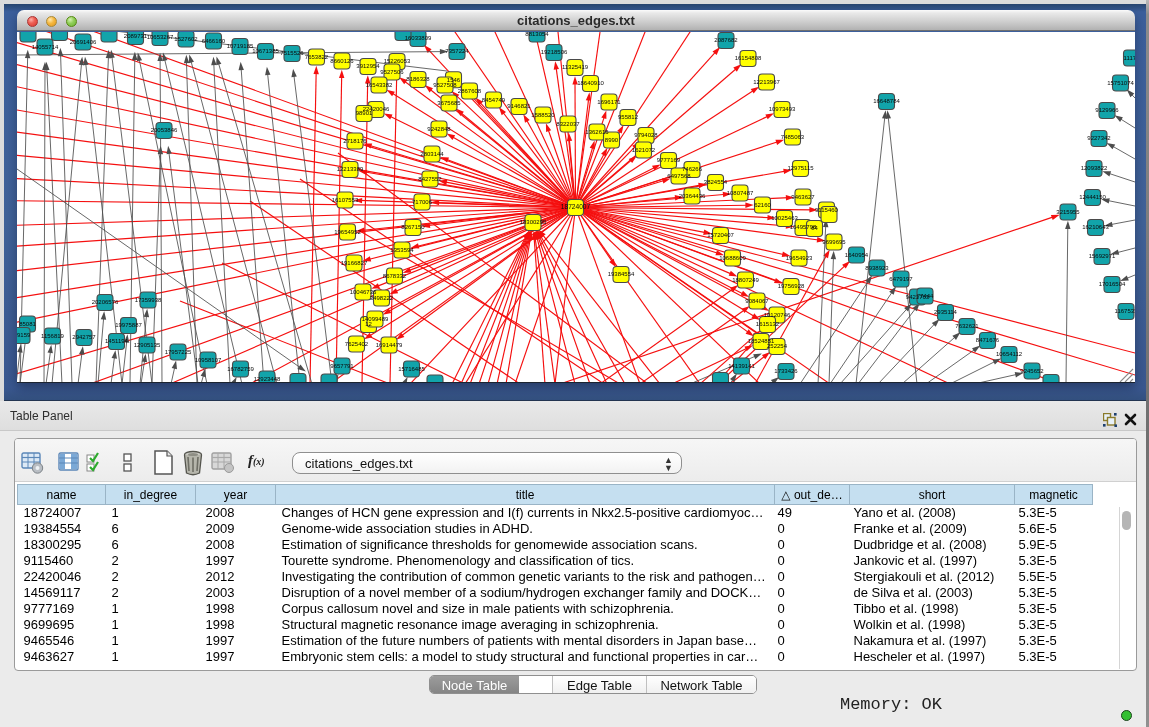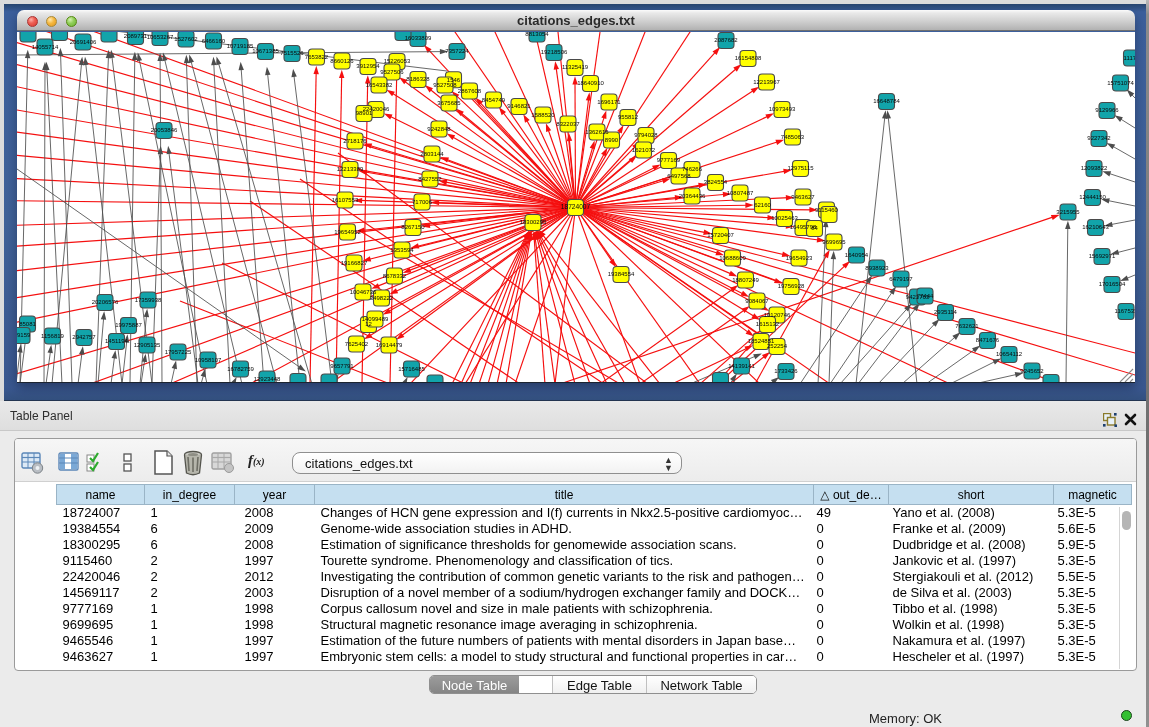--- a/index.html
+++ b/index.html
@@ -30,32 +30,32 @@
 #tpfloat { position:absolute; left:1103px; top:12px; }
 
 #tcontainer { position:absolute; left:14px; top:37px; width:1123px; height:233px;
   background:#fff; border:1px solid #9a9a9a; border-radius:4px; }
 #toolbar { position:absolute; left:0; top:0; width:1121px; height:43px;
   background:linear-gradient(180deg,#f6f6f6,#ececec); border-bottom:1px solid #d0d0d0; border-radius:3px 3px 0 0; }
 #combo { position:absolute; left:277px; top:13px; width:390px; height:22px; background:linear-gradient(180deg,#ffffff,#f2f2f2);
   border:1px solid #8f8f8f; border-radius:8px; }
 #combo .ct { position:absolute; left:12px; top:3px; font-size:13px; color:#111; }
 #combo .ar { position:absolute; right:8px; top:3px; font-size:9px; color:#333; line-height:8px; text-align:center; }
-table.grid { position:absolute; left:2px; top:45px; border-collapse:collapse; table-layout:fixed; font-size:13px; color:#000;margin-left:39px; }
+table.grid { position:absolute; left:2px; top:45px; border-collapse:collapse; table-layout:fixed; font-size:13px; color:#000; }
 table.grid th { background:#c5dff0; border:1px solid #9ab4c6; font-weight:normal; height:20px; font-size:12px; padding:0; }
 table.grid td { height:16px; padding:0; white-space:nowrap; overflow:hidden; border:none; }
 #vscroll { position:absolute; left:1104px; top:68px; width:14px; height:162px; border-left:1px solid #d5d5d5; }
 #vthumb { position:absolute; left:2px; top:4px; width:9px; height:19px; background:#b5b5b5; border-radius:5px; }
 #tabs { position:absolute; left:429px; top:274px; height:19px; display:flex; font-size:13px;
   border:1px solid #8f8f8f; border-radius:5px; overflow:hidden; background:#fff; }
 #tabs .seg { height:19px; display:flex; align-items:center; justify-content:center; }
 #tabs .s1 { width:89px; } #tabs .s2 { width:94px;margin-left:33px; } #tabs .s3 { width:110px; }
 #tabs .sel { background:linear-gradient(180deg,#9c9c9c,#828282); color:#fff; }
 #tabs .usel { background:linear-gradient(180deg,#ffffff,#eeeeee); color:#111; border-left:1px solid #c0c0c0; }
-#memtext { position:absolute; right:30px; top:310px; font-size:13px; color:#222; }
+#memtext { position:absolute; right:30px; top:294px; font-size:17px; color:#222;font-family:Liberation Mono, monospace; }
 #memdot { position:absolute; left:1121px; top:309px; width:11px; height:11px; border-radius:50%;
   background:#35c033; border:1px solid #1d431d; }
 </style>
 </head>
 <body>
 <div id="topstrip"></div>
 <div id="bluearea"></div>
 <div id="leftstrip"></div>
 <div id="gwin">
   <div id="titlebar">

